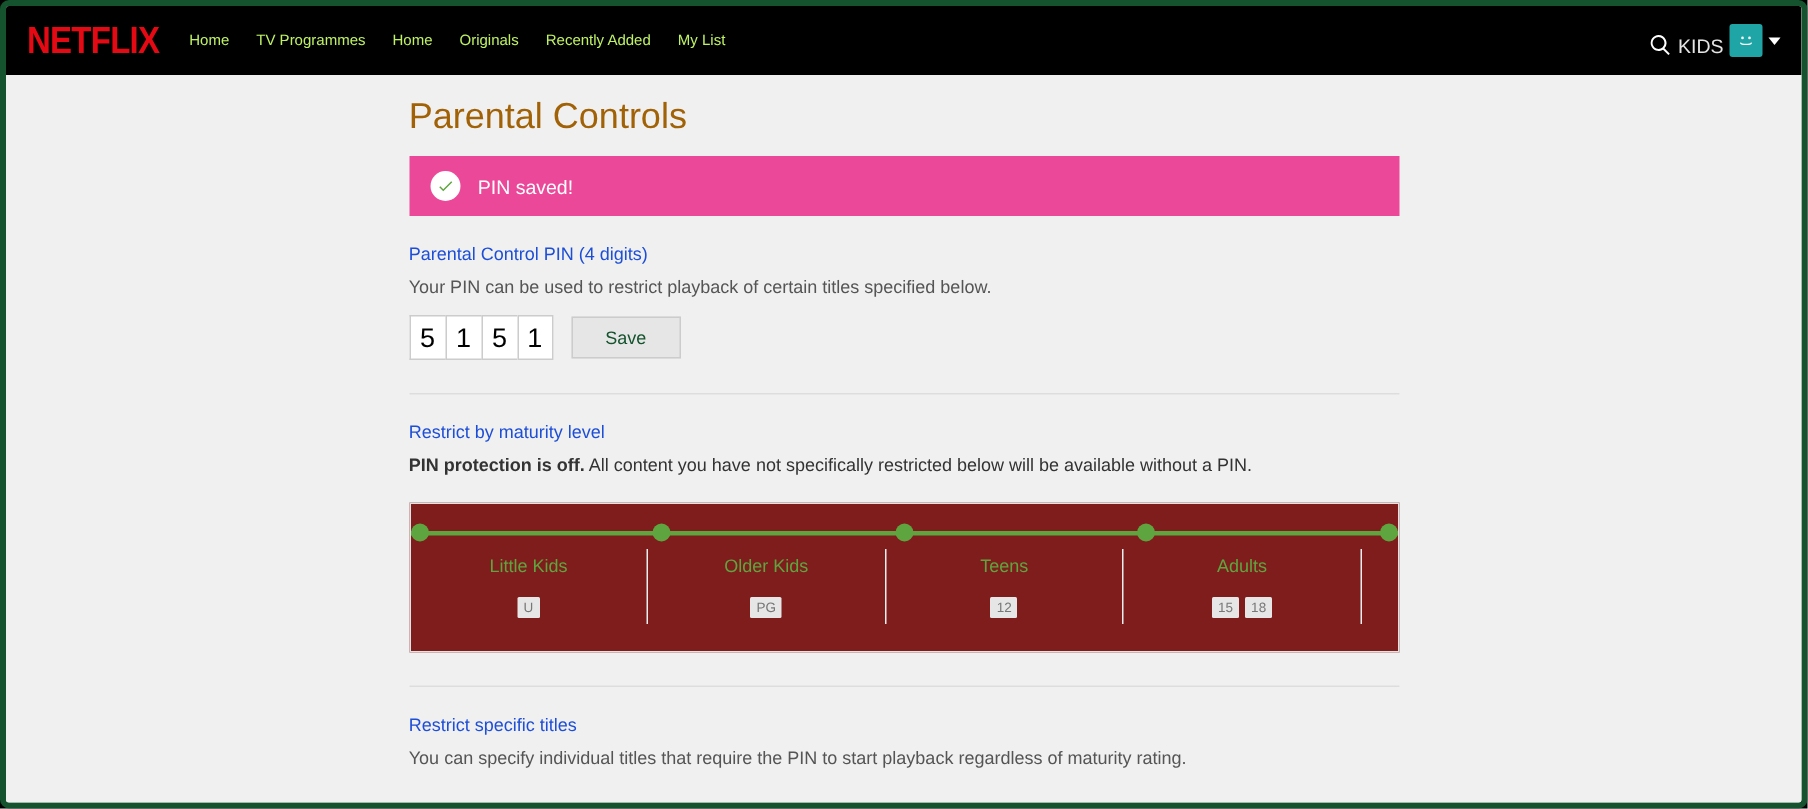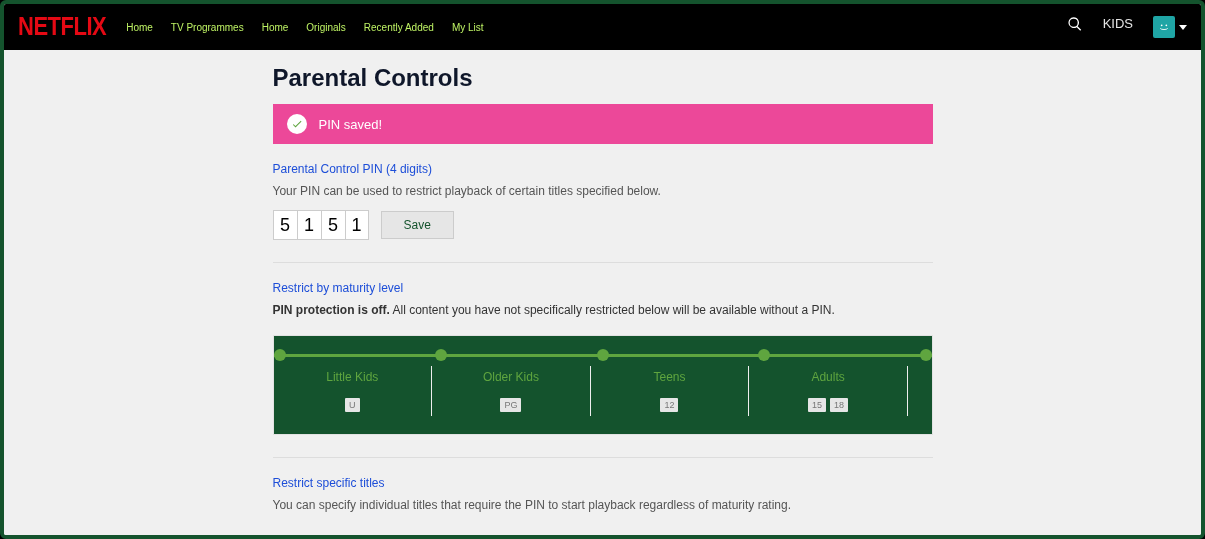--- a/index.html
+++ b/index.html
@@ -25,33 +25,33 @@
     color: #E50914;
     font-weight: 800;
     font-size: 22px;
     font-family: "Arial Black", Arial, sans-serif;
     letter-spacing: -0.5px;
     transform: scaleY(1.15);
     margin-right: 20px;
   }
   .nav { display: flex; gap: 18px; }
   .nav-item { color: #bef264; font-size: 10px; cursor: pointer; }
-  .right { margin-left: auto; display: flex; align-items: flex-start; gap: 20px; }
+  .right { margin-left: auto; display: flex; align-items: flex-end; gap: 4px; }
   .search-icon svg { fill: #fff; width: 16px; height: 16px; display:block; }
   .kids { color: #e5e5e5; font-size: 13px; cursor:pointer; }
   .avatar { width: 22px; height: 22px; background: #1fa5a5; display:flex; align-items:center; justify-content:center; color:#fff; font-size:12px; border-radius:2px;}
   .caret { width:0; height:0; border-left:4px solid transparent; border-right:4px solid transparent; border-top:5px solid #fff; margin-left:4px;}
 
   .content-area { flex:1; background:#f0f0f0; overflow:hidden; position:relative;}
   .content-inner {
     width: 660px;
     margin: 0 auto;
     padding-top: 4px;
   }
-  h1.title { font-size: 24px; color:#0f172a; font-weight:700; margin: 10px 0 12px; }
+  h1.title { font-size: 24px; color:#a16207; font-weight:400; margin: 10px 0 12px; }
   .banner {
     background: #ec4899;
     color: #fff;
     display:flex;
     align-items:center;
     padding: 10px 14px;
     gap: 12px;
   }
   .banner .check {
     width:20px; height:20px; background:#fff; border-radius:50%; display:flex; align-items:center; justify-content:center;
@@ -72,21 +72,21 @@
   .save-btn {
     background:#e6e6e6; border:1px solid #ccc; font-size:12px; color:#14532d; padding: 6px 22px; cursor:pointer;
   }
   hr.divider { border:none; border-top:1px solid #ddd; margin: 22px 0 0; }
 
   .restrict-line { font-size:12px; color:#333; margin-bottom:18px; }
   .restrict-line b { font-weight:700; }
 
   .slider-wrap {
     border:1px solid #e2e2e2;
-    background:#14532d;
+    background:#7f1d1d;
     padding: 24px 0 18px;
     position:relative;
   }
   .track {
     position:absolute;
     top: 18px;
     left: 0;
     right: 0;
     height:3px;
     background:#5FA53F;

